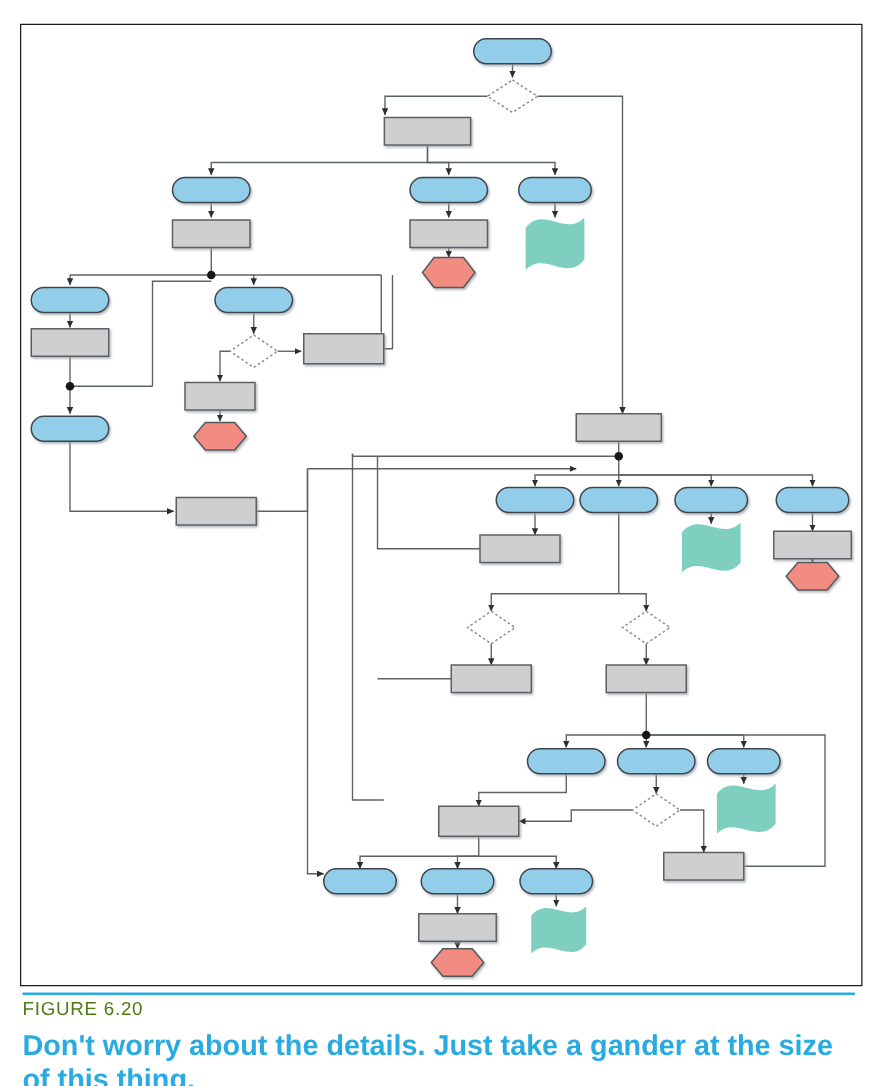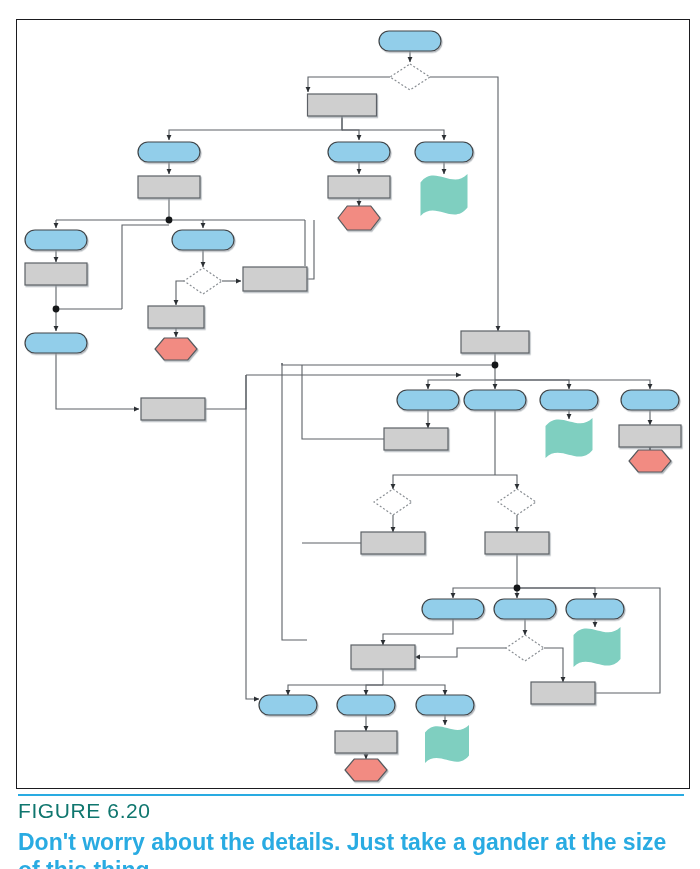--- a/index.html
+++ b/index.html
@@ -12,21 +12,21 @@
     border:1.6px solid #1b1b1f;background:#ffffff;box-sizing:border-box;
   }
   #flow-svg{position:absolute;left:0;top:0;width:674px;height:770px;display:block;}
 
   #caption-block{position:absolute;left:18px;top:800px;width:666px;}
   #caption-rule{
     position:absolute;left:18px;top:794px;width:666px;height:2px;
     background:#29ABE2;
   }
   #figure-number{
-    color:#0f766e;font-size:21px;letter-spacing:.6px;font-weight:400;
+    color:#4d7c0f;font-size:15px;letter-spacing:.6px;font-weight:400;
     margin:0 0 7px 0;line-height:1.05;
   }
   #figure-caption{
     color:#29ABE2;font-size:23px;font-weight:700;margin:0;line-height:1.2;
   }
 </style>
 </head>
 <body>
 
 <div id="page">

